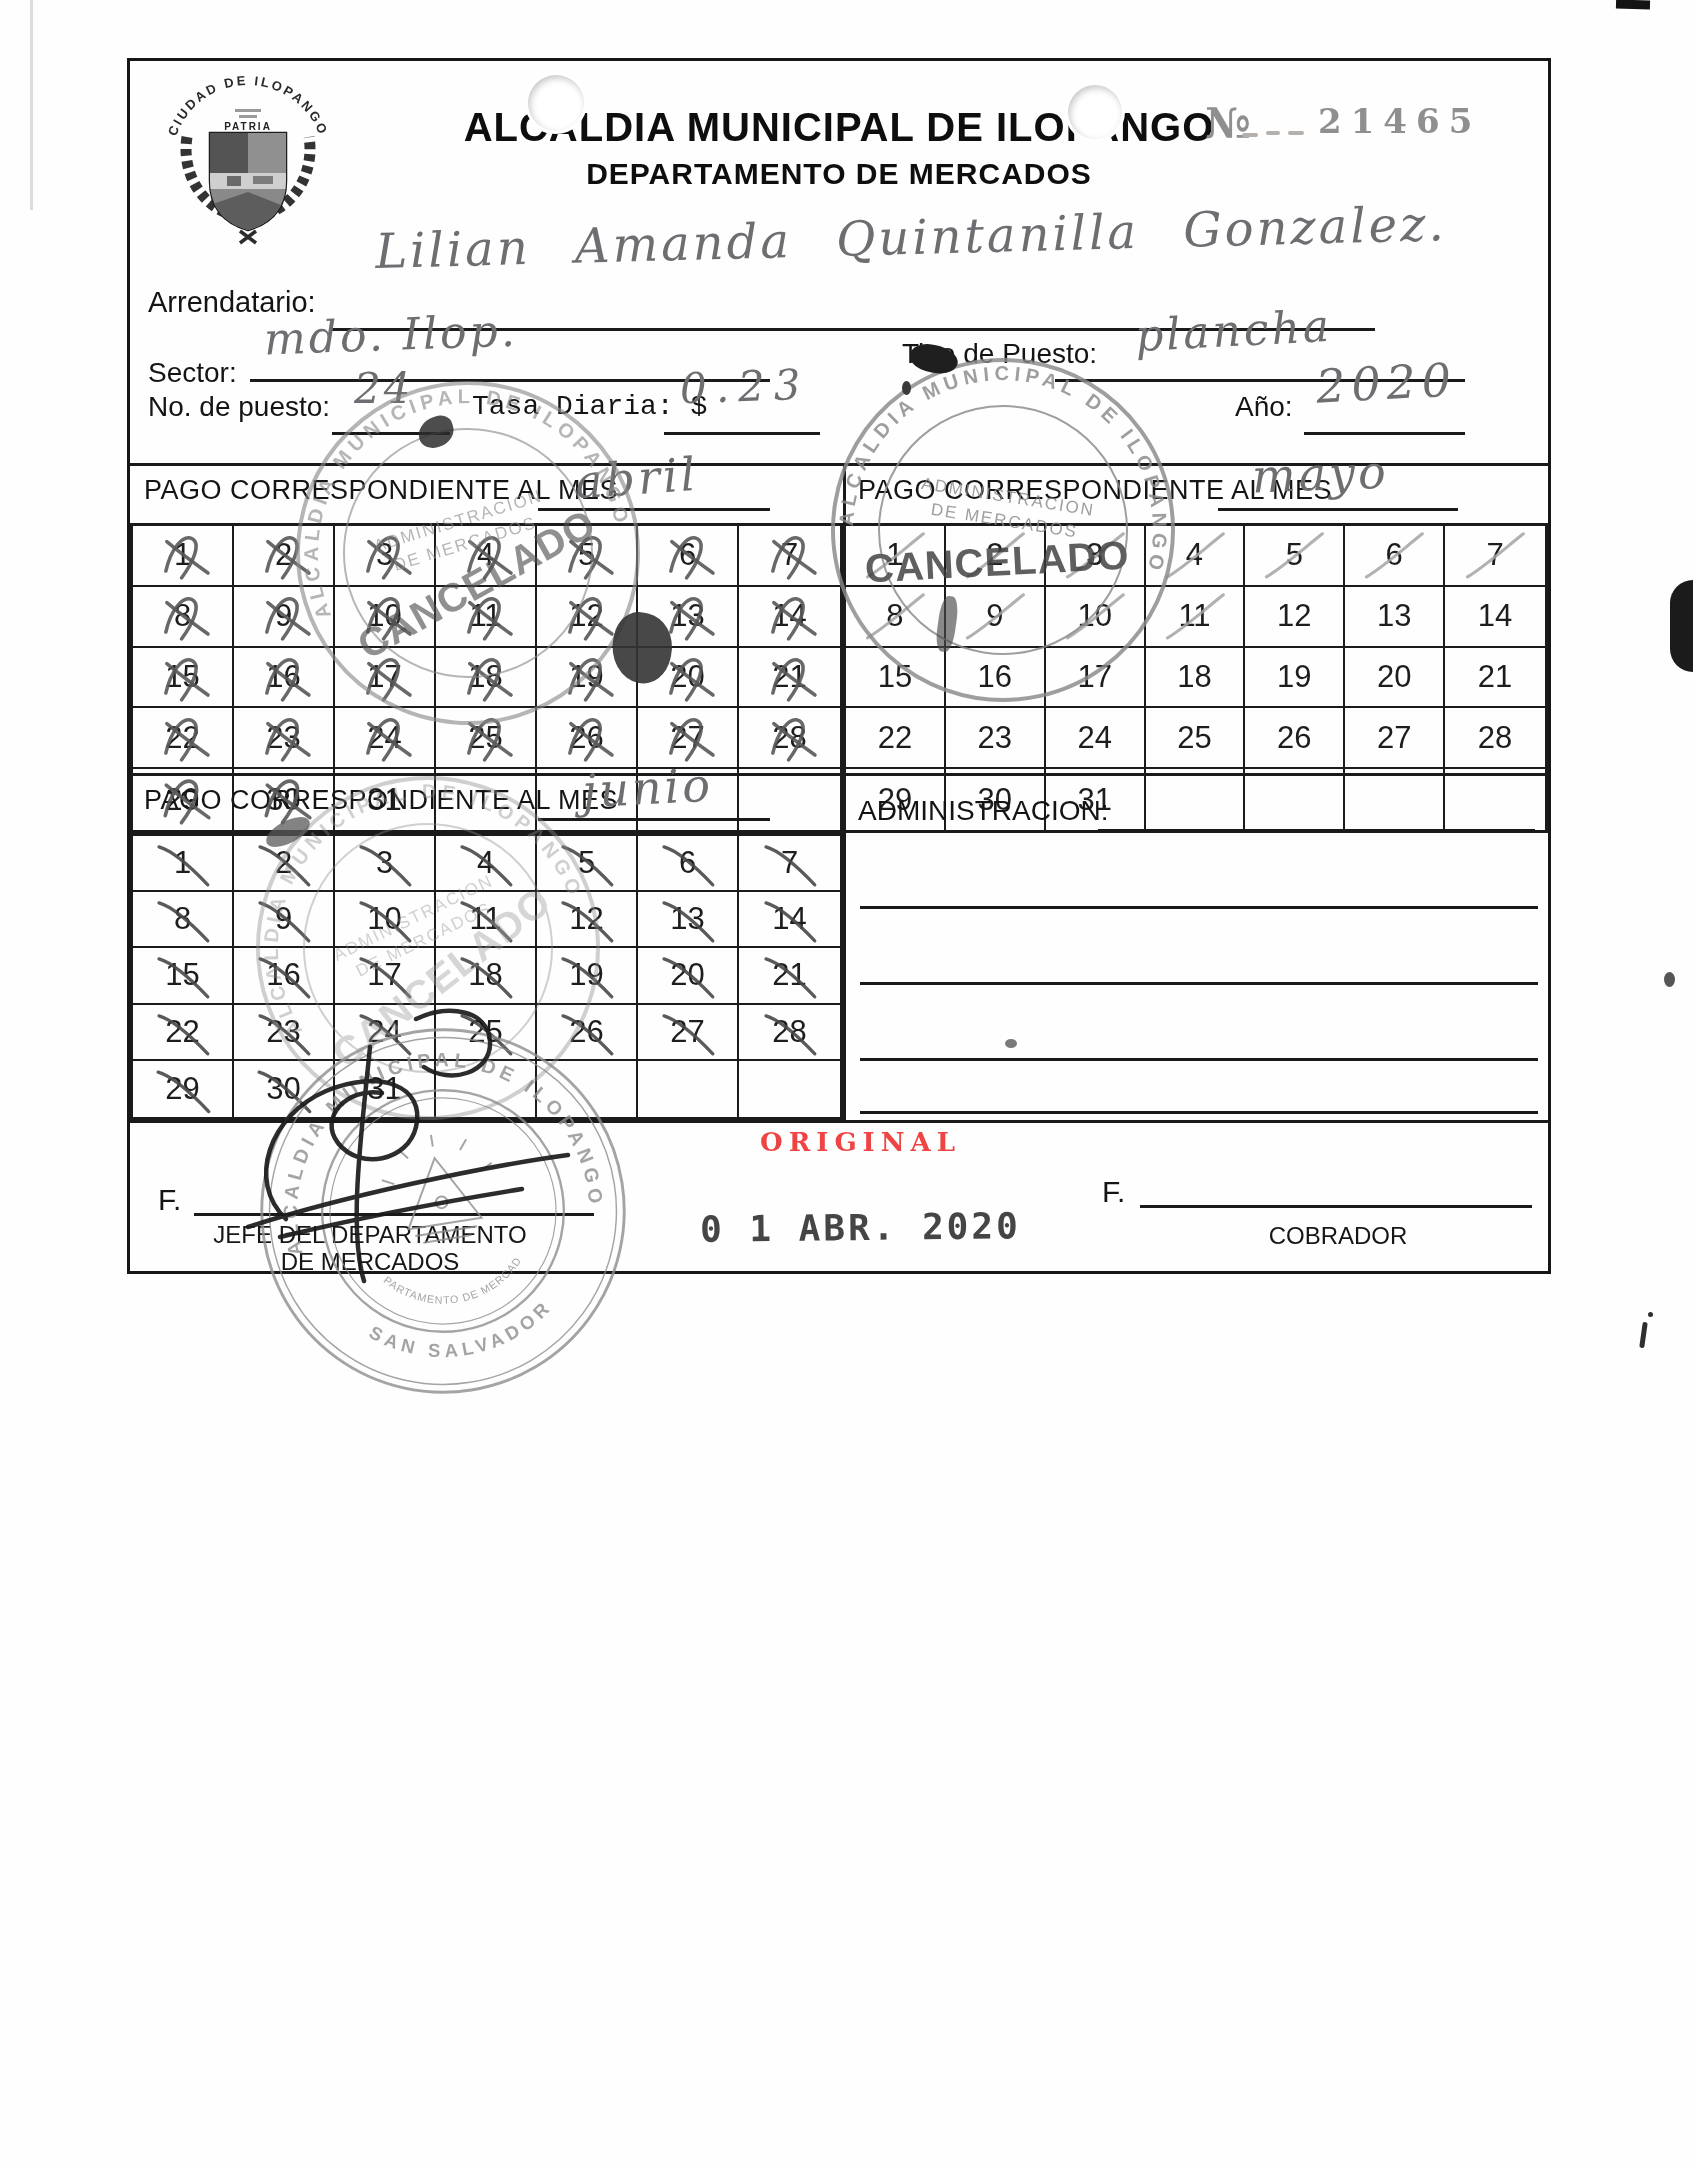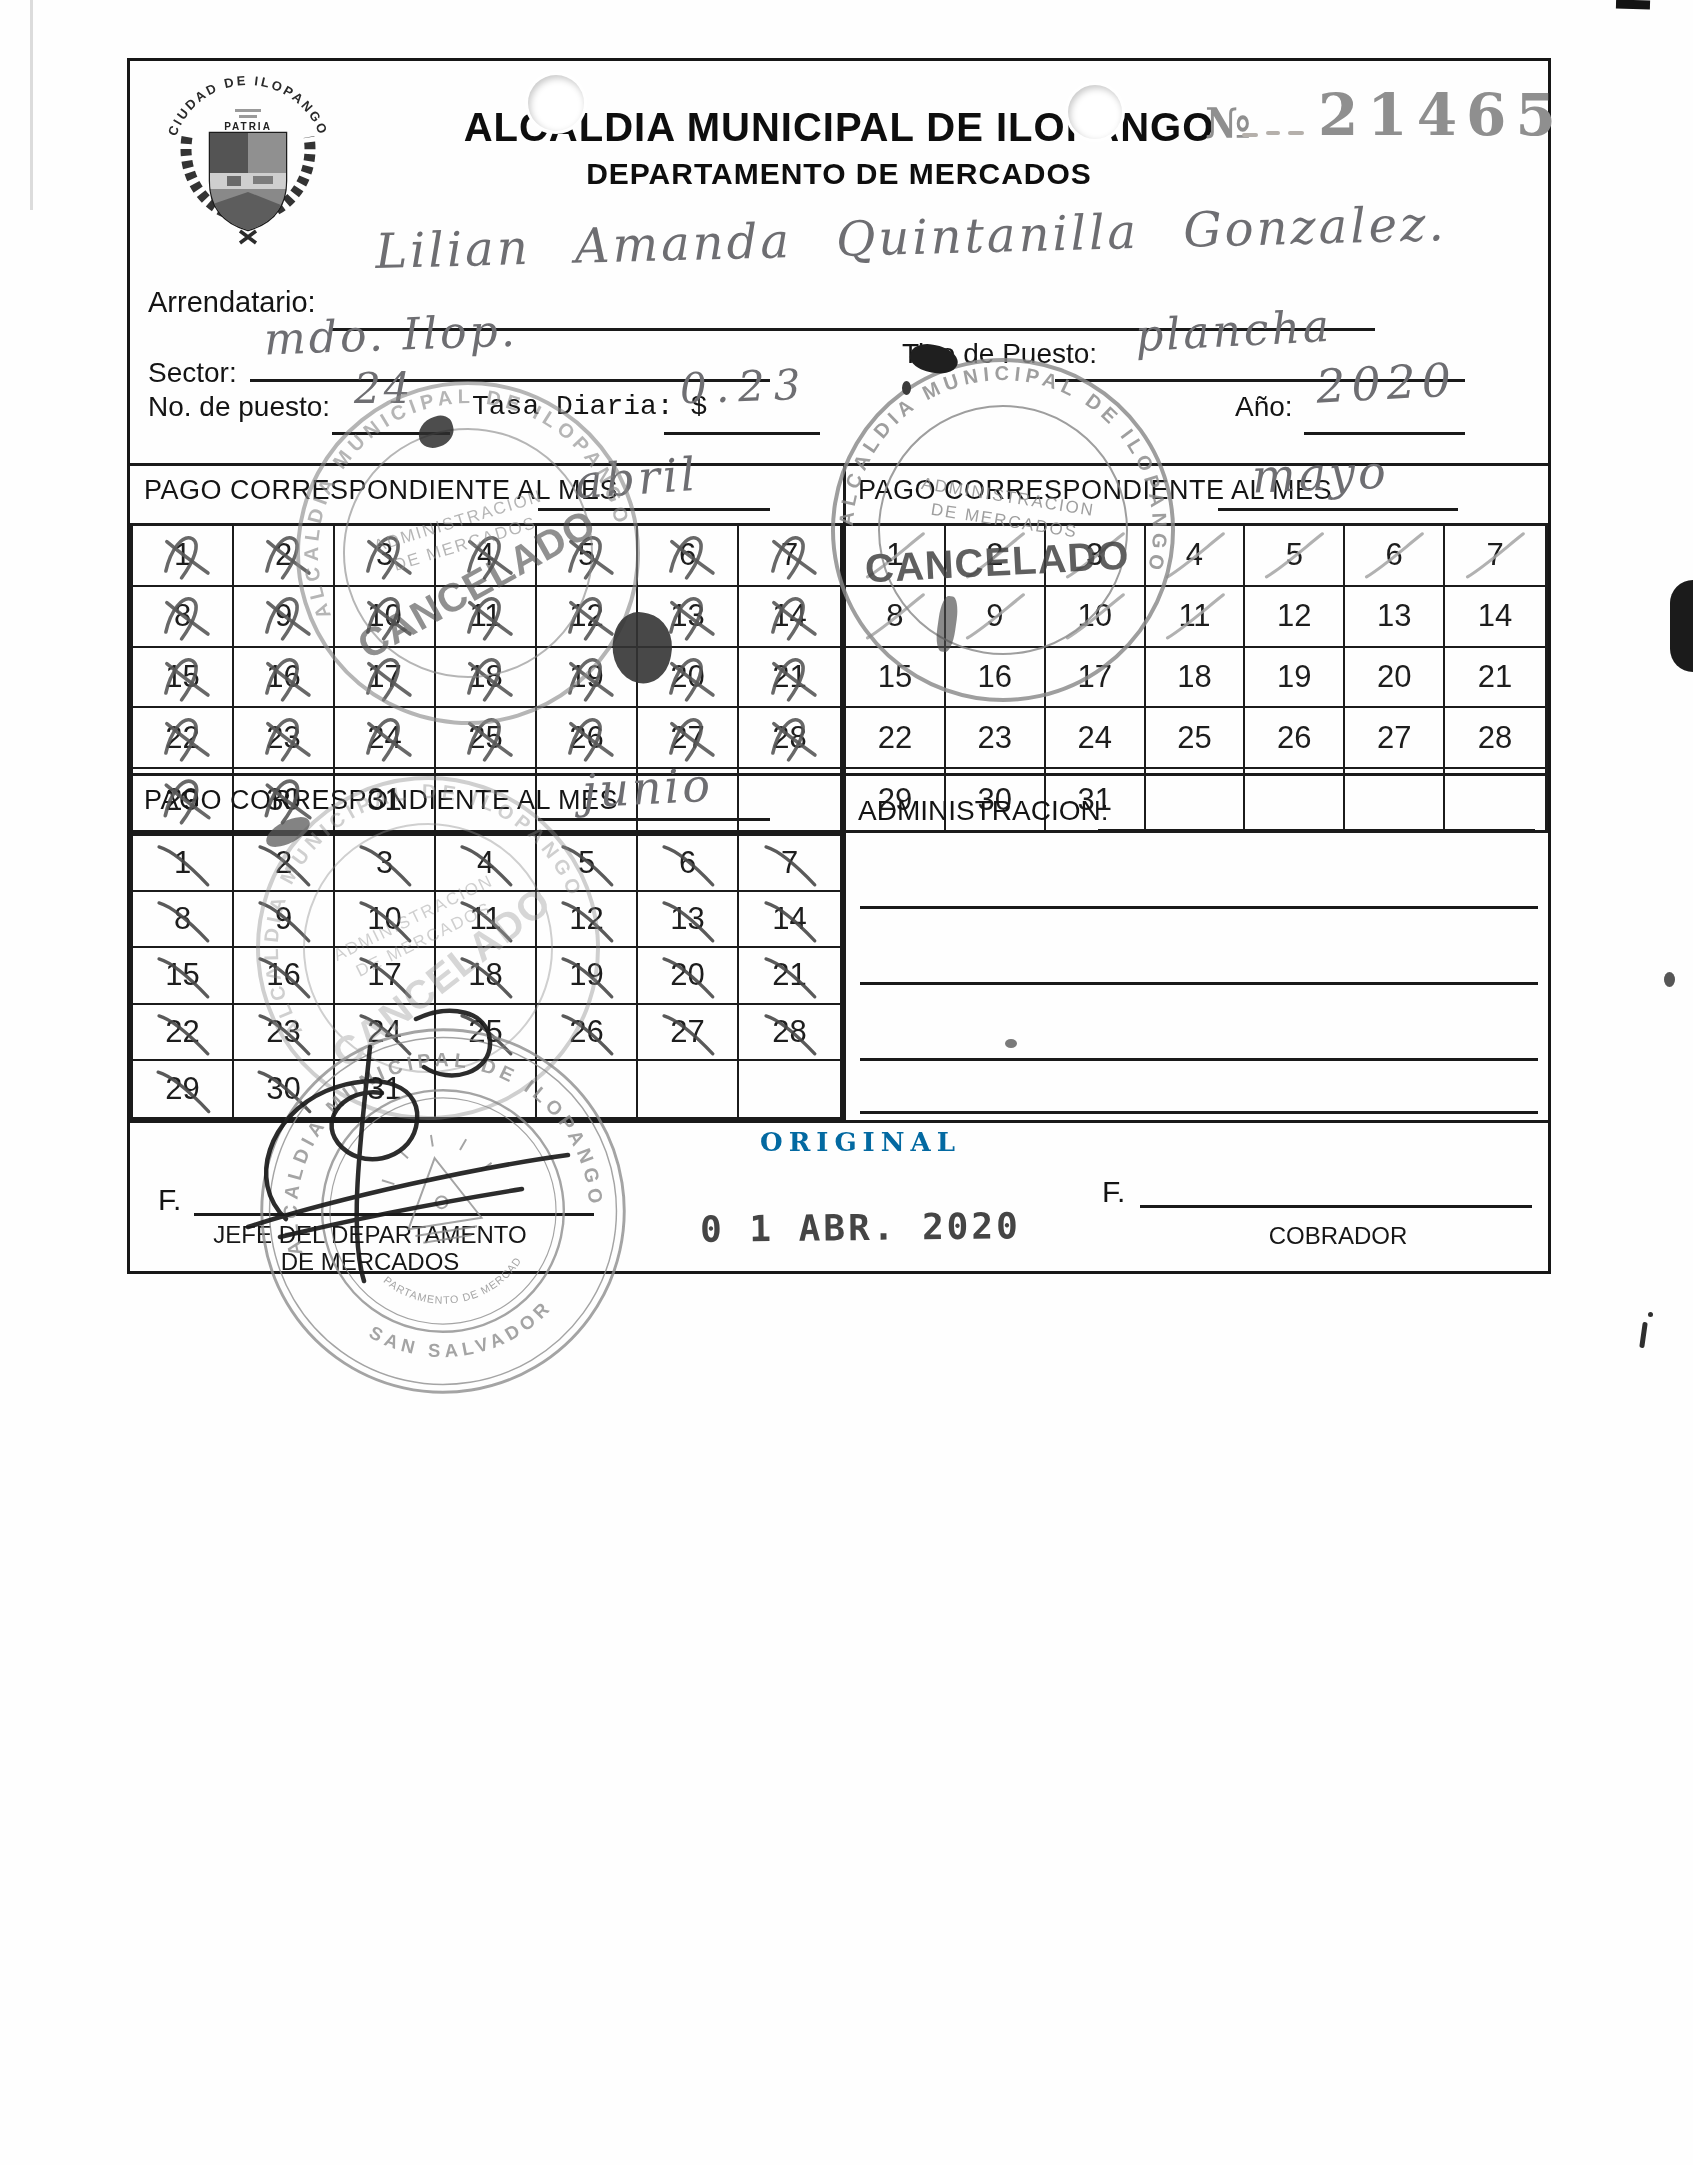--- a/index.html
+++ b/index.html
@@ -9,21 +9,21 @@
 
   
   .form{position:absolute;left:127px;top:58px;width:1418px;height:1210px;border:3.5px solid #171717;background:transparent;}
 
   
   .title-wrap{left:0;top:0;width:1418px;text-align:center;color:#0e0e0e;}
   .title1{position:absolute;left:0;top:44px;width:100%;font-size:40px;font-weight:700;letter-spacing:1px;}
   .title2{position:absolute;left:0;top:96px;width:100%;font-size:30px;font-weight:700;letter-spacing:1px;}
   .numtag{font-family:"DejaVu Serif",serif;font-weight:700;color:#8f8f8f;white-space:nowrap;}
   .receipt-no-label{left:1075px;top:38px;font-size:42px;}
-  .receipt-no{left:1188px;top:20px;font-size:58px;letter-spacing:9px;}
+  .receipt-no{left:1188px;top:40px;font-size:34px;letter-spacing:9px;}
   .dash{position:absolute;height:4px;background:#b5b0ab;border-radius:2px;}
   .hole{position:absolute;border-radius:50%;background:#ffffff;box-shadow:inset 2px 3px 7px rgba(0,0,0,.22), 0 0 0 3px #fff;z-index:9;}
 
   .lbl{color:#141414;white-space:nowrap;font-size:28px;}
   .fline{border-bottom:3px solid #1a1a1a;height:0;}
   .hand{font-family:"DejaVu Serif",serif;font-style:italic;color:#6e6e72;white-space:nowrap;z-index:4;letter-spacing:3px;}
 
   
   .hline{left:0;width:1418px;border-top:3px solid #1a1a1a;height:0;}
   .vline{border-left:3px solid #1a1a1a;width:0;}
@@ -46,21 +46,21 @@
   .stamp-2{opacity:.82;transform:rotate(9deg);}
   .stamp-3{opacity:.40;transform:rotate(-26deg);}
   .cancel-word{font-weight:700;}
   .stamp-1 .cancel-word{fill:#4d4d4d;}
   .stamp-2 .cancel-word{fill:#3d3d3d;}
   .stamp-3 .cancel-word{fill:#9b9b9b;}
   .seal{z-index:5;color:#8e8e8e;opacity:.8;transform:rotate(-9deg);pointer-events:none;}
 
   
   .obs-line{border-bottom:3px solid #1a1a1a;height:0;}
-  .original{font-family:"DejaVu Serif",serif;font-weight:700;color:#0369a1;font-size:26px;letter-spacing:6px;text-align:center;z-index:5;}
+  .original{font-family:"DejaVu Serif",serif;font-weight:700;color:#ef4444;font-size:26px;letter-spacing:6px;text-align:center;z-index:5;}
   .datestamp{font-family:"DejaVu Sans Mono",monospace;font-weight:700;color:#454545;font-size:36px;letter-spacing:3px;z-index:5;white-space:nowrap;transform:rotate(-.6deg);}
   .f-label{font-size:30px;color:#141414;}
   .role{font-size:24px;color:#161616;text-align:center;}
   .sig{z-index:6;pointer-events:none;}
 
   
   .blob{position:absolute;background:#2e2e2e;z-index:7;pointer-events:none;}
 </style>
 </head>
 <body>

